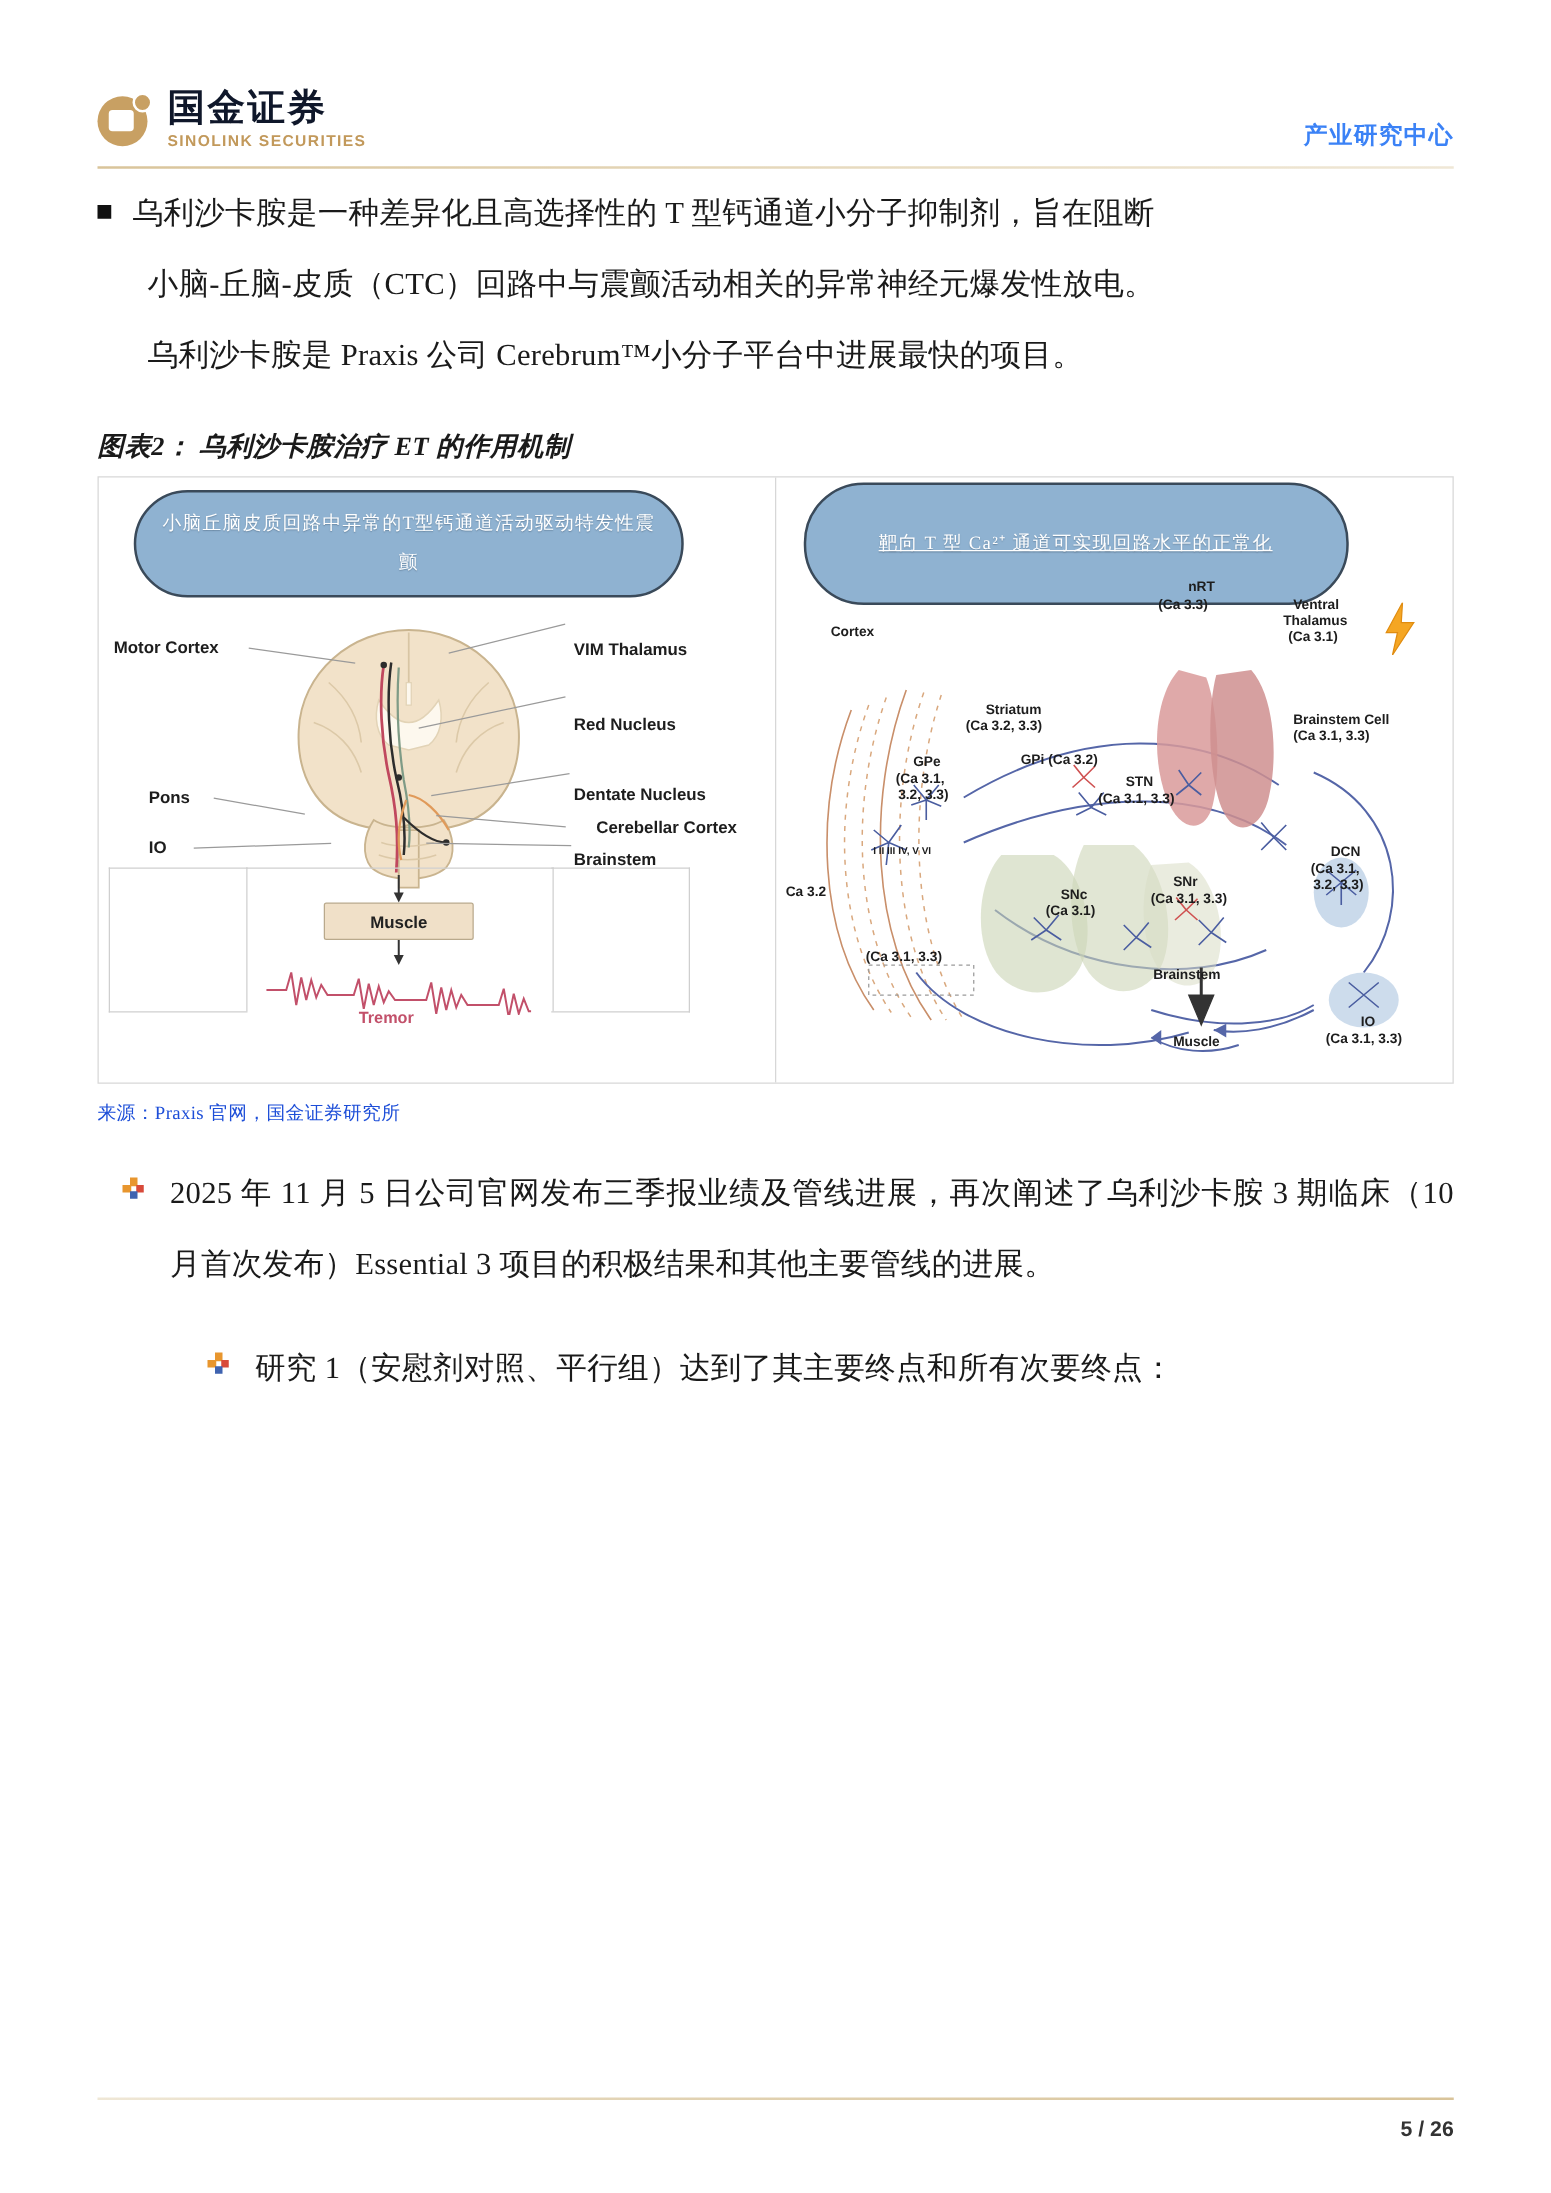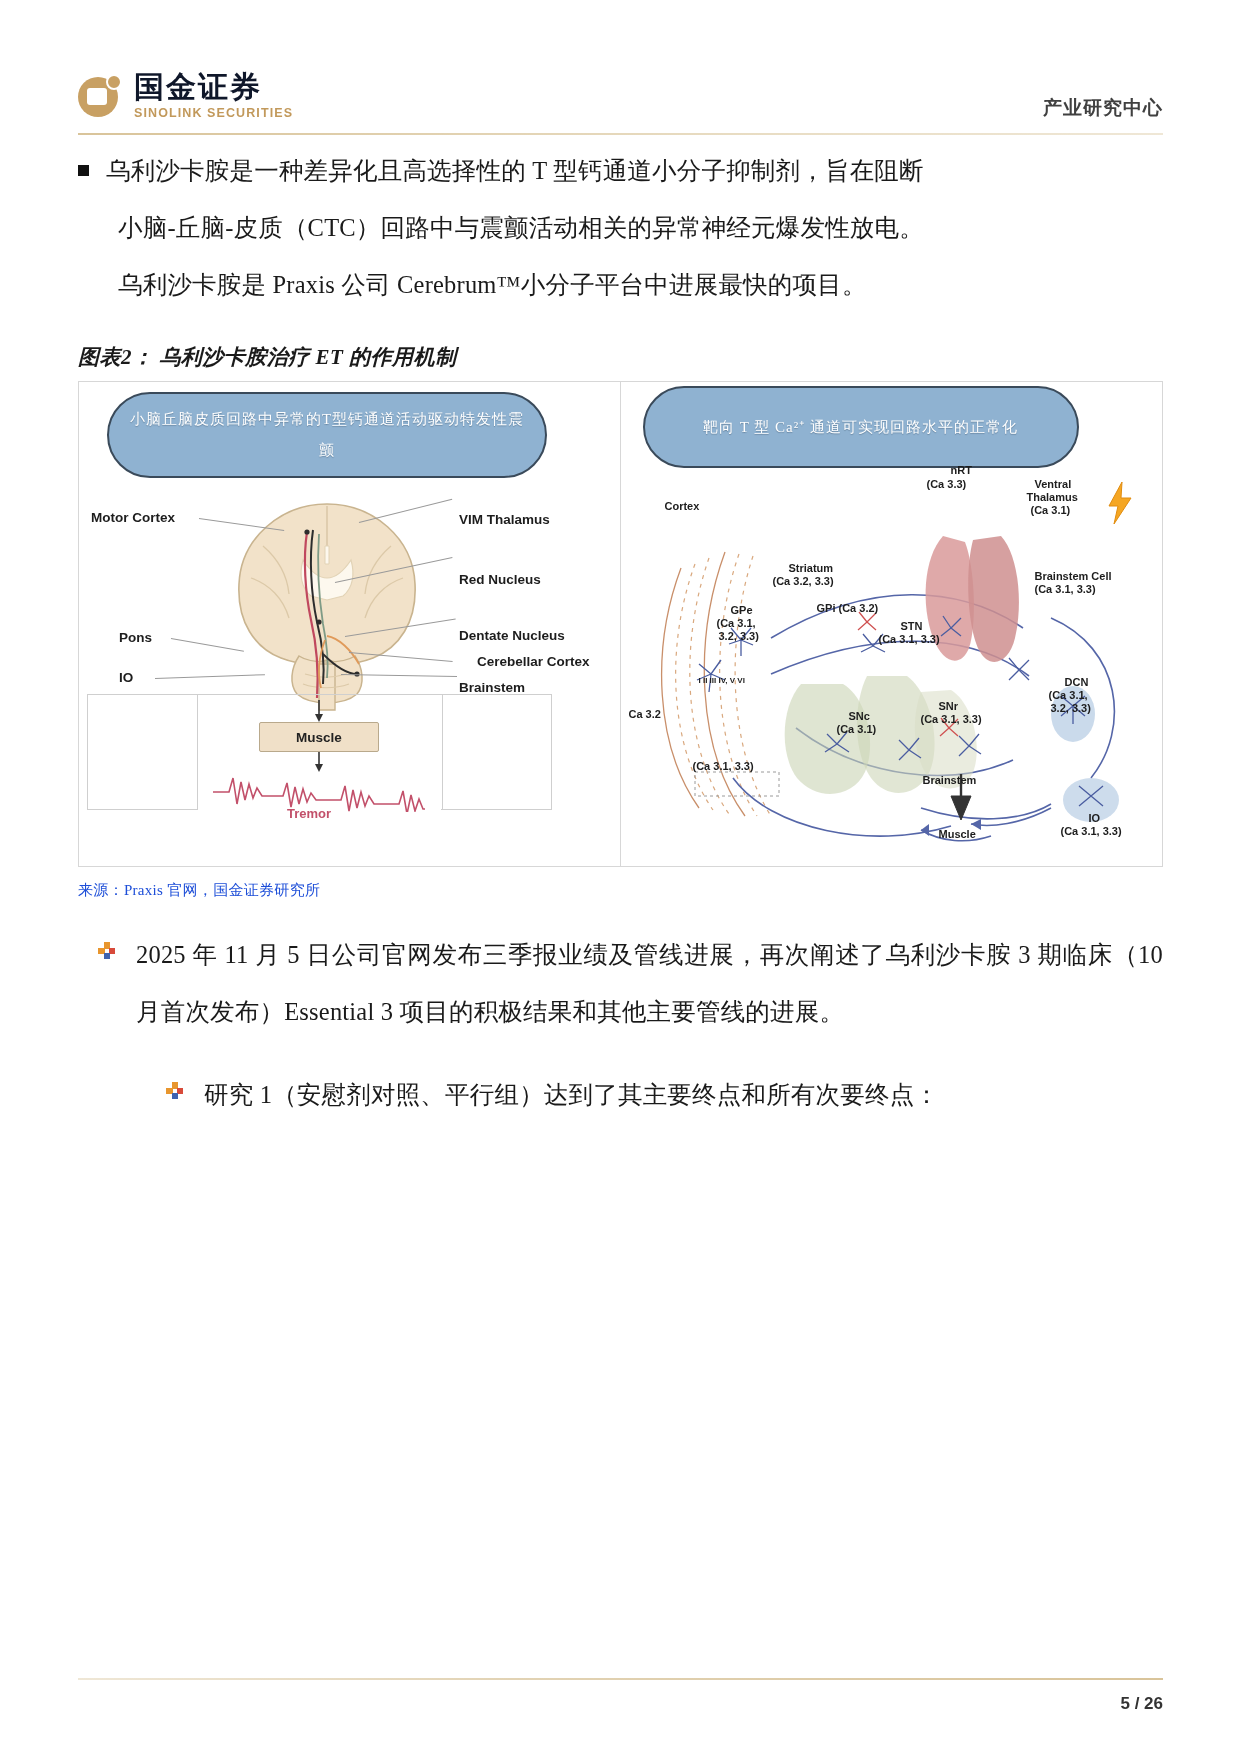--- a/index.html
+++ b/index.html
@@ -36,21 +36,21 @@
     font-family:"Liberation Sans",sans-serif;
     font-size:30px;font-weight:bold;color:#0f172a;letter-spacing:2px;
   }
   .logo-en{
     font-family:"Liberation Sans",sans-serif;
     font-size:12.5px;font-weight:bold;color:#c2995b;letter-spacing:1.1px;margin-top:5px;
   }
   .header-right{
     position:absolute;right:78px;top:95px;
     font-family:"Liberation Sans",sans-serif;
-    font-size:19px;font-weight:bold;color:#404040;letter-spacing:1px;
+    font-size:19px;font-weight:bold;color:#3b82f6;letter-spacing:1px;
   }
   .header-rule{
     position:absolute;left:78px;right:78px;top:133px;height:2px;
     background:linear-gradient(to right,#d9c49a,#e8dcc2 60%,#efe7d6);
   }
 
   
   .content{position:absolute;left:78px;right:78px;top:142px;}
   p.body{
     margin:0;
@@ -93,21 +93,21 @@
     text-align:center;
     font-family:"Liberation Serif",serif;
     font-size:15px;
     line-height:31px;
     letter-spacing:1px;
     display:flex;align-items:center;justify-content:center;
     padding:6px 18px;box-sizing:border-box;
     text-shadow:0 1px 1px rgba(40,60,80,.35);
   }
   .bubble-left{left:28px;top:10px;width:440px;height:86px;}
-  .bubble-right{left:22px;top:4px;width:436px;height:82px;}
+  .bubble-right{left:22px;top:4px;width:436px;height:98px;text-decoration:underline;}
 
   
   .brain-area{position:absolute;left:0;top:104px;right:0;bottom:0;}
   .lbl{
     position:absolute;
     font-family:"Liberation Sans",sans-serif;
     font-size:13.5px;font-weight:bold;color:#1d1d1d;white-space:nowrap;
   }
   .leader{position:absolute;height:1px;background:#9a9a9a;}
   .brain-svg{position:absolute;left:128px;top:2px;}

